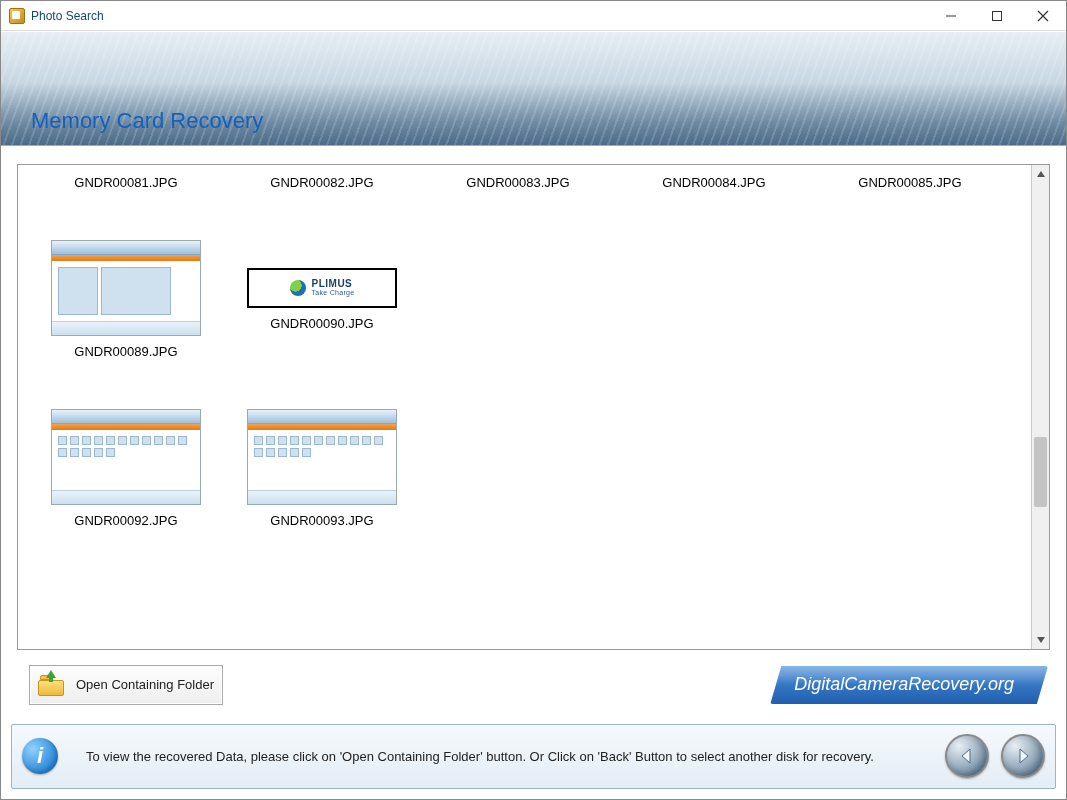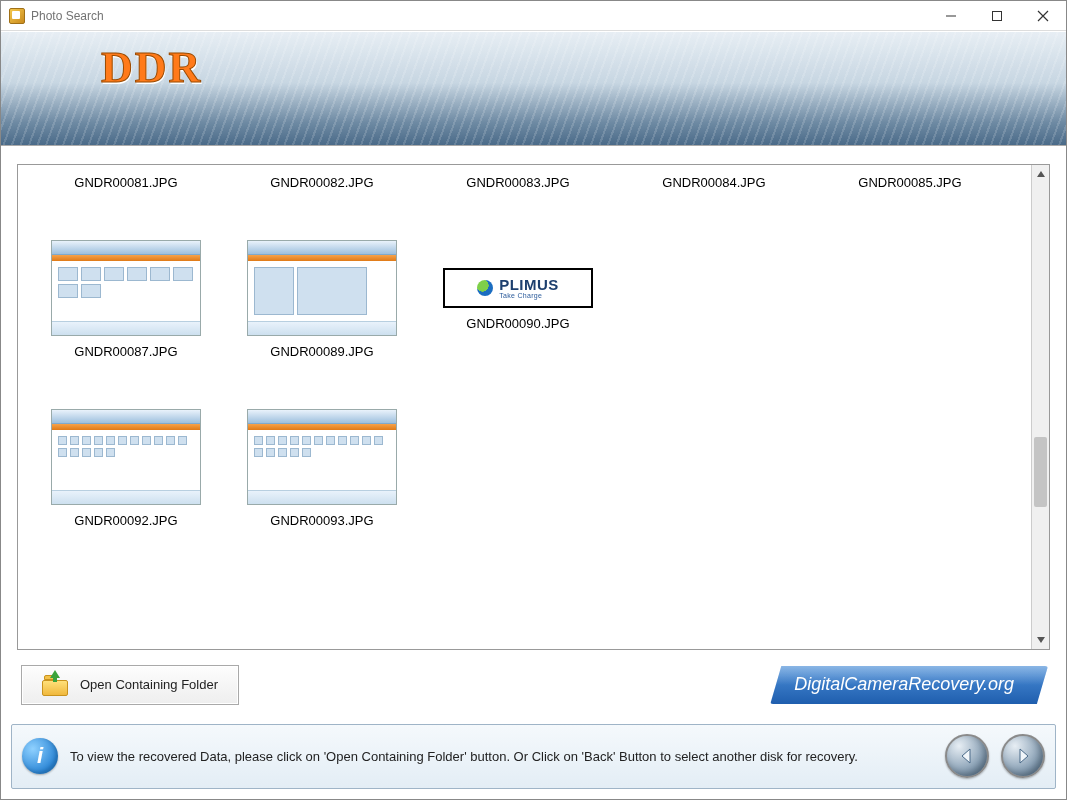--- a/index.html
+++ b/index.html
@@ -3,21 +3,21 @@
 <meta charset="utf-8">
 <style>
   * { box-sizing: border-box; margin: 0; padding: 0; }
   html, body { width: 1067px; height: 800px; font-family: "Segoe UI", Tahoma, sans-serif; font-size: 13px; background: #fff; overflow: hidden; }
   .window { width: 1067px; height: 800px; border: 1px solid #888; display: flex; flex-direction: column; background: #fff; }
 
   
   .titlebar { height: 30px; display: flex; align-items: center; background: #fff; border-bottom: 1px solid #ddd; }
   .titlebar-icon { width: 16px; height: 16px; margin: 0 6px 0 8px; background: linear-gradient(135deg,#f5c84c,#c98a1d); border: 1px solid #a07017; border-radius: 2px; position: relative; }
   .titlebar-icon::after { content: ""; position: absolute; left: 2px; top: 2px; width: 8px; height: 8px; background: #fff; border-radius: 1px; }
-  .titlebar-title { flex: 0 0 auto; font-size: 12px; color: #737373; }
+  .titlebar-title { flex: 0 0 auto; font-size: 12px; color: #0c4a6e; }
   .titlebar-spacer { flex: 1; }
   .winbtn { width: 46px; height: 30px; display: flex; align-items: center; justify-content: center; color: #333; }
   .winbtn svg { width: 12px; height: 12px; }
 
   
   .banner { height: 120px; background: linear-gradient(180deg,#e7eef4 0%,#c7d6e2 45%,#6e8aa3 80%,#4b6b89 100%); border-top: 1px solid #fff; border-bottom: 1px solid #aaa; position: relative; overflow: hidden; }
   .banner::before { content: ""; position: absolute; inset: 0; background: repeating-linear-gradient(110deg, rgba(255,255,255,0.15) 0 2px, transparent 2px 8px); pointer-events: none; }
   .banner-logo { font-family: Georgia, serif; font-weight: 700; font-size: 44px; letter-spacing: 2px; color: #ff7a1a; -webkit-text-stroke: 1px #9a4a00; position: absolute; left: 100px; top: 10px; text-shadow: 1px 2px 0 #fff; }
   .banner-sub { position: absolute; left: 30px; top: 76px; font-size: 22px; color: #1560bd; font-weight: 400; }
 
@@ -38,46 +38,46 @@
   .fname { font-size: 13px; color: #000; text-align: center; white-space: nowrap; }
   .fname.selected { outline: 1px dotted #333; outline-offset: 1px; padding: 0 2px; }
   .row1 { margin-bottom: 50px; }
   .row2 { margin-bottom: 50px; }
 
   
   .plimus { display: flex; align-items: center; justify-content: center; border: 2px solid #000; background: #fff; width: 150px; height: 40px; margin-top: 28px; }
   .plimus-logo { display: flex; align-items: center; gap: 6px; }
   .plimus-dot { width: 16px; height: 16px; border-radius: 50%; background: radial-gradient(circle at 35% 35%, #7fd04a 0 40%, #1b6dc1 42% 100%); }
   .plimus-text { display: flex; flex-direction: column; line-height: 1; }
-  .plimus-text .big { font-weight: 700; font-size: 15px; color: #1d3f6e; letter-spacing: 0.5px; }
+  .plimus-text .big { font-weight: 700; font-size: 10px; color: #1d3f6e; letter-spacing: 0.5px; }
   .plimus-text .small { font-size: 7px; color: #2a5a9a; letter-spacing: 0.3px; }
 
   
   .scrollcol { width: 18px; border-left: 1px solid #ccc; background: #f0f0f0; display: flex; flex-direction: column; }
   .scrollbtn { height: 18px; display: flex; align-items: center; justify-content: center; background: #f0f0f0; }
   .scrollbtn svg { width: 10px; height: 10px; fill: #555; }
   .scrolltrack { flex: 1; position: relative; }
   .scrollthumb { position: absolute; left: 2px; right: 2px; top: 254px; height: 70px; background: #c4c4c4; border-radius: 2px; }
 
   
   .btnrow { display: flex; align-items: center; justify-content: space-between; height: 54px; }
-  .open-btn { display: flex; align-items: center; gap: 10px; padding: 8px 20px; border: 1px solid #a9a9a9; background: linear-gradient(180deg,#fdfdfd,#eeeeee); box-shadow: inset 0 0 0 1px #fff; font-size: 13px; color: #222; cursor: pointer; margin-left: 4px; }
+  .open-btn { display: flex; align-items: center; gap: 10px; padding: 8px 8px; border: 1px solid #a9a9a9; background: linear-gradient(180deg,#fdfdfd,#eeeeee); box-shadow: inset 0 0 0 1px #fff; font-size: 13px; color: #222; cursor: pointer; margin-left: 12px; }
   .folder-ico { width: 28px; height: 22px; position: relative; }
   .folder-ico .back { position: absolute; left: 0; bottom: 0; width: 26px; height: 16px; background: linear-gradient(180deg,#ffe07a,#f0b83d); border: 1px solid #c9931d; border-radius: 2px; }
   .folder-ico .tab { position: absolute; left: 2px; top: 1px; width: 10px; height: 5px; background: #f4c24a; border: 1px solid #c9931d; border-radius: 2px 2px 0 0; }
   .folder-ico .arrow { position: absolute; left: 8px; top: -4px; width: 0; height: 0; border-left: 5px solid transparent; border-right: 5px solid transparent; border-bottom: 8px solid #3aa33a; }
   .folder-ico .arrow::after { content: ""; position: absolute; left: -2px; top: 7px; width: 4px; height: 5px; background: #3aa33a; }
 
   .domain-badge { position: relative; height: 38px; padding: 0 34px 0 24px; background: linear-gradient(180deg,#4c8fd8,#1f5eae); color: #fff; font-size: 18px; font-style: italic; display: flex; align-items: center; clip-path: polygon(4% 0, 100% 0, 96% 100%, 0 100%); border-radius: 3px; margin-right: 2px; }
   .domain-badge::before { content: ""; position: absolute; left: 0; right: 0; top: 0; height: 50%; background: linear-gradient(180deg,rgba(255,255,255,0.35),rgba(255,255,255,0)); }
 
   
   .footer { height: 68px; border: 1px solid #9fb4c7; margin: 4px 10px 10px 10px; background: linear-gradient(180deg,#f5f9fc,#e3edf5); display: flex; align-items: center; gap: 12px; padding: 0 10px; border-radius: 2px; }
   .info-ico { width: 36px; height: 36px; border-radius: 50%; background: radial-gradient(circle at 30% 30%, #8fd1ff, #2b86d6 70%); display: flex; align-items: center; justify-content: center; color: #fff; font-weight: 700; font-size: 22px; font-style: italic; box-shadow: inset -2px -2px 4px rgba(0,0,0,0.2), 0 1px 2px rgba(0,0,0,0.3); }
-  .hint-text { flex: 1; font-size: 13px; color: #222; line-height: 1.35; }
+  .hint-text { flex: 1; font-size: 13px; color: #222; line-height: 1.35; margin-left: 16px; }
   .navbtn { width: 44px; height: 44px; border-radius: 50%; background: radial-gradient(circle at 30% 25%, #e7eef4, #6e8aa3 80%); border: 2px solid #8a8a8a; display: flex; align-items: center; justify-content: center; box-shadow: inset -3px -3px 6px rgba(0,0,0,0.25), 0 1px 2px rgba(0,0,0,0.3); cursor: pointer; }
   .navbtn svg { width: 20px; height: 20px; fill: #f1f6fa; stroke: #4b6b89; stroke-width: 1; }
 </style>
 </head>
 <body>
 
 <div class="window">
 
   <div class="titlebar">
     <div class="titlebar-icon"></div>
@@ -94,21 +94,21 @@
         </svg>
     </div>
     <div class="winbtn close">
       <svg viewBox="0 0 12 12">
           <path d="M1 1 L11 11 M11 1 L1 11" stroke="currentColor" stroke-width="1.2"></path>
         </svg>
     </div>
   </div>
 
   <div class="banner">
-    <div class="banner-logo">DDR</div>
+    <div class="banner-sub">Memory Card Recovery</div>
   </div>
 
   <div class="main">
 
     <div class="gridwrap">
       <div class="grid">
 
         <div class="row row1">
           <div class="cell">
               <div class="fname">GNDR00081.JPG</div>
@@ -121,38 +121,20 @@
             </div>
           <div class="cell">
               <div class="fname">GNDR00084.JPG</div>
             </div>
           <div class="cell">
               <div class="fname">GNDR00085.JPG</div>
             </div>
         </div>
 
         <div class="row row2">
-          <div class="cell">
-            <div class="thumb">
-                <div class="thumb-top"></div>
-                <div class="thumb-accent"></div>
-                <div class="thumb-body">
-                  <div class="chip"></div>
-                  <div class="chip"></div>
-                  <div class="chip"></div>
-                  <div class="chip"></div>
-                  <div class="chip"></div>
-                  <div class="chip"></div>
-                  <div class="chip"></div>
-                  <div class="chip"></div>
-                </div>
-                <div class="thumb-bottom"></div>
-              </div>
-            <div class="fname">GNDR00087.JPG</div>
-          </div>
           <div class="cell">
             <div class="thumb">
                 <div class="thumb-top"></div>
                 <div class="thumb-accent"></div>
                 <div class="thumb-body">
                   <div class="chip" style="width:40px;height:48px"></div>
                   <div class="chip" style="width:70px;height:48px"></div>
                 </div>
                 <div class="thumb-bottom"></div>
               </div>

